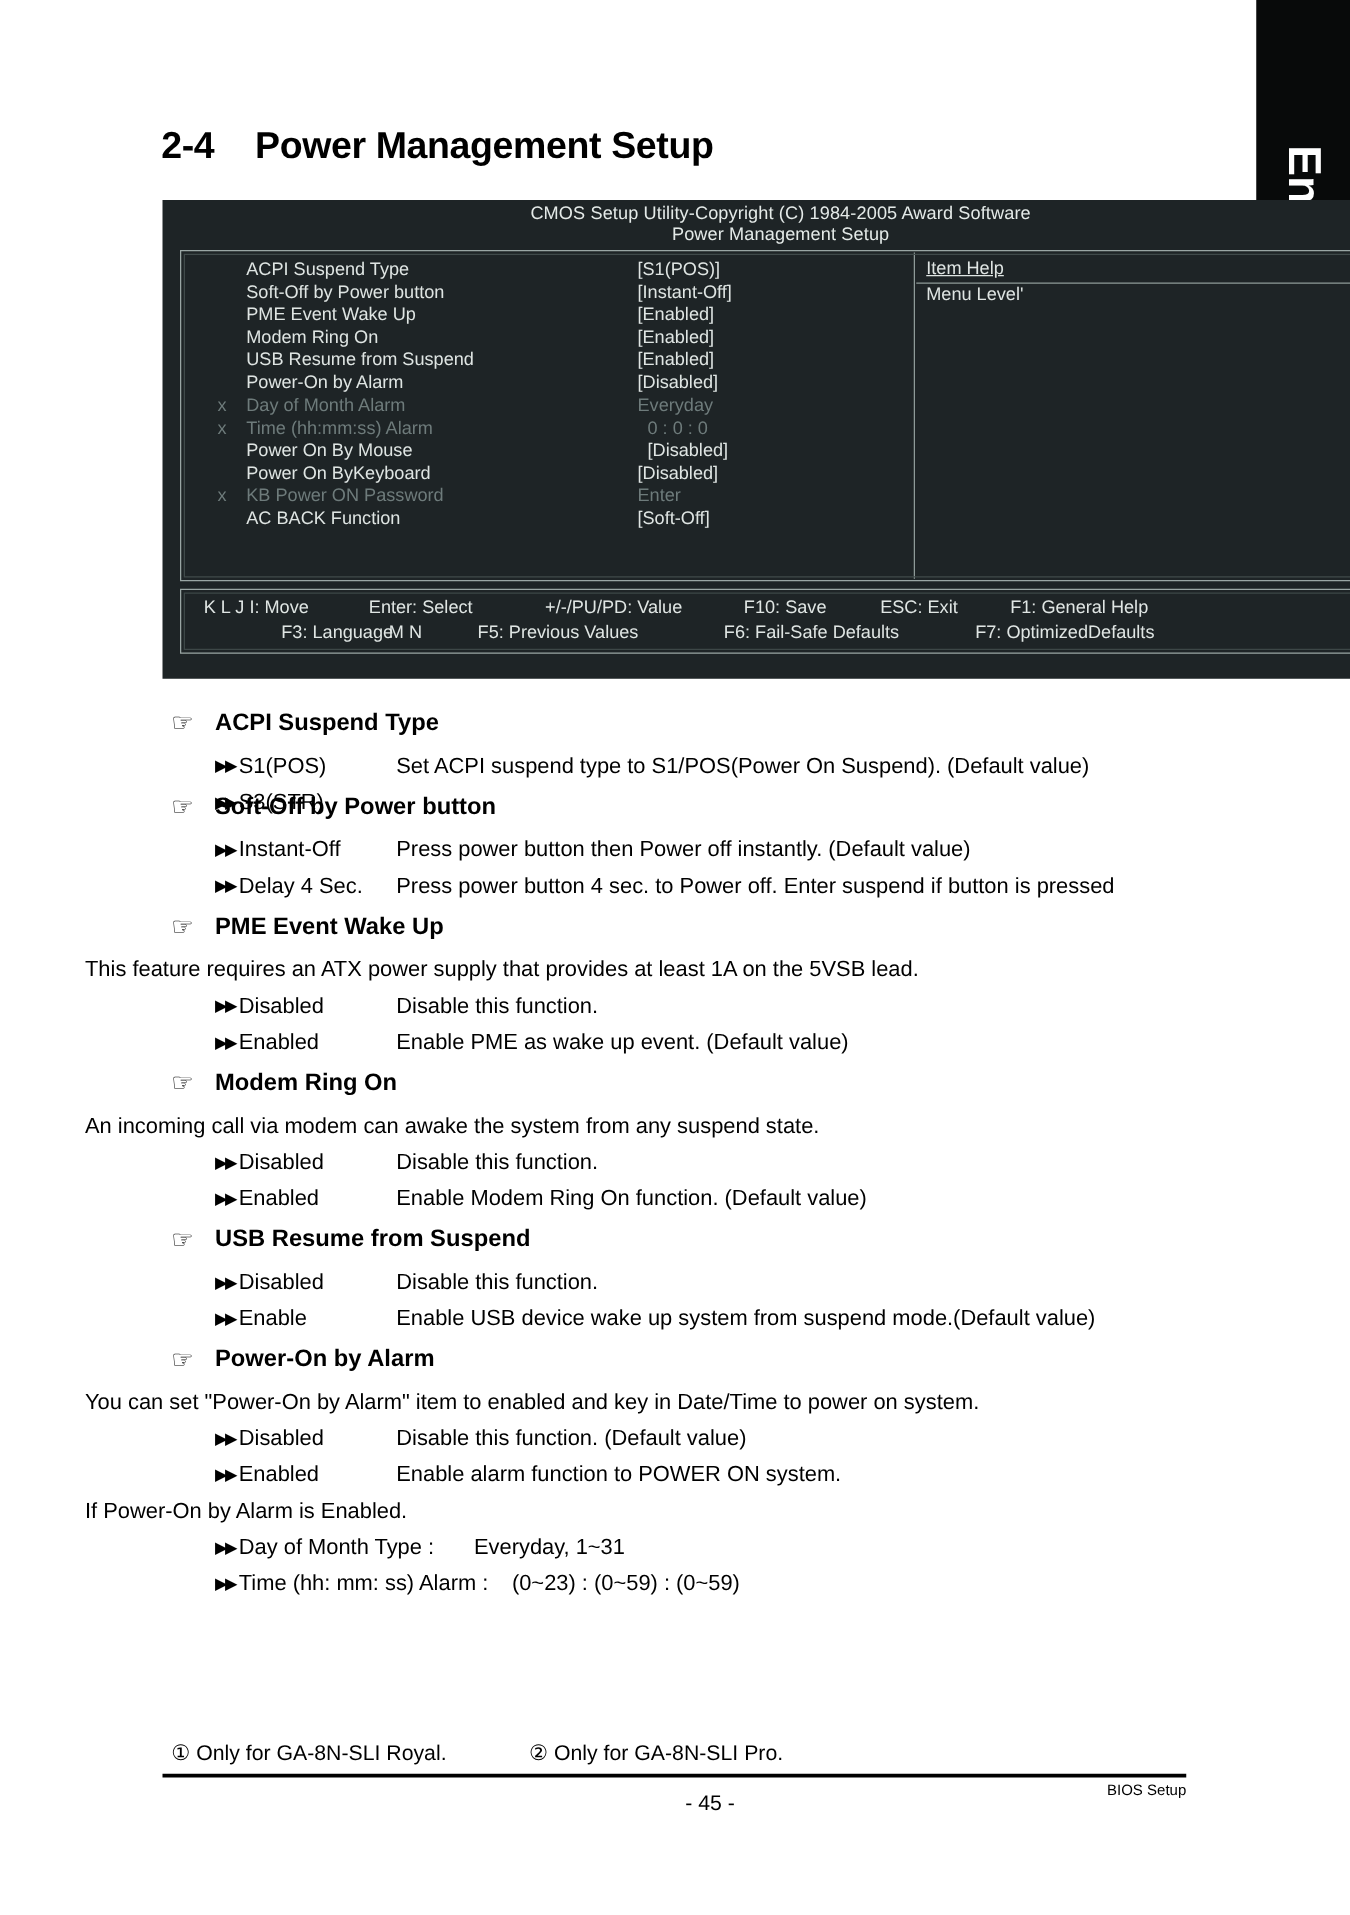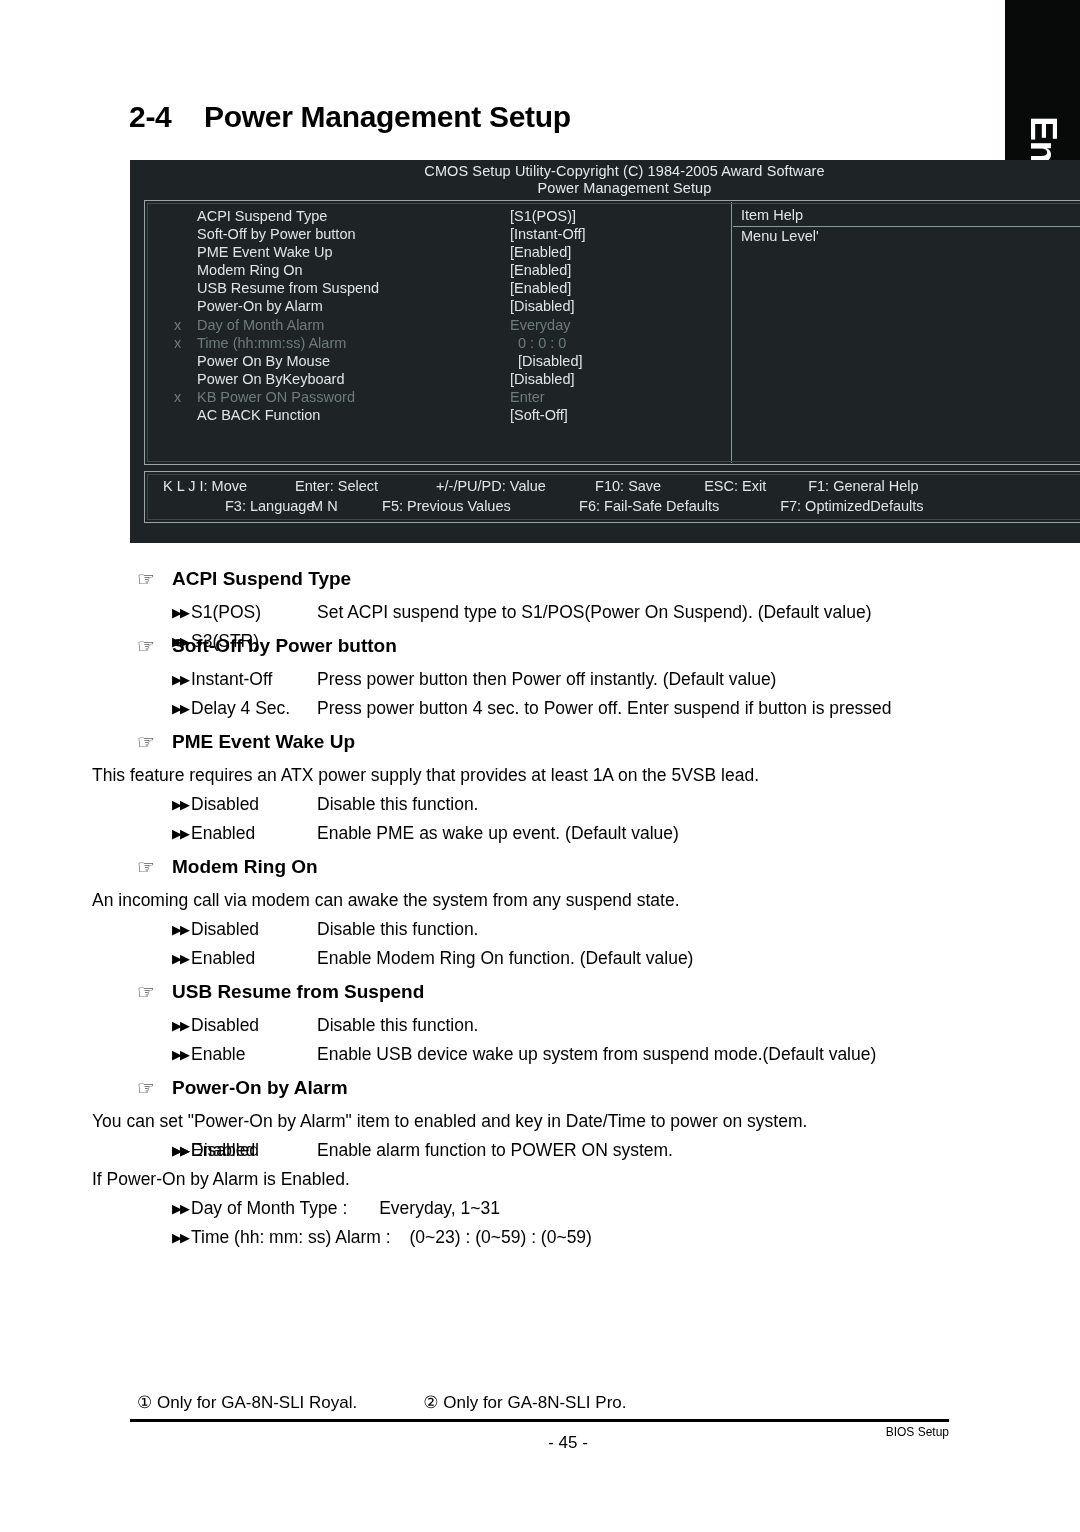--- a/index.html
+++ b/index.html
@@ -101,20 +101,21 @@
   .menu-row.dim .mval{color:#6e7b7b;}
   .menu-row .mval.ind{left:363px;}
 
   .help-panel{
     position:absolute;
     left:587px; top:1px; right:1px; bottom:1px;
   }
   .help-title{
     position:absolute; left:9px; top:5px;
     font-size:14.5px;
+    text-decoration:underline;
   }
   .help-rule{
     position:absolute; left:1px; right:1px; top:24px;
     height:1px; background:#8e9a98;
   }
   .help-level{
     position:absolute; left:9px; top:26px;
     font-size:14.5px;
   }
 
@@ -153,21 +154,21 @@
     font-weight:bold;
     line-height:38px;
     white-space:nowrap;
   }
   .sec-head .hand{
     position:absolute; left:137px; top:0;
     font-weight:normal;
     font-size:20px;
   }
   .sec-note{
-    padding-left:92px;
+    padding-left:68px;
     font-size:17.5px;
     line-height:29px;
     white-space:nowrap;
   }
   .opt{
     position:relative;
     padding-left:172px;
     font-size:17.5px;
     line-height:29px;
     white-space:nowrap;
@@ -411,20 +412,21 @@
 
   <div class="sec">
     <div class="sec-head">
       <span class="hand">☞</span>
       <span>Power-On by Alarm</span>
     </div>
     <div class="sec-note">You can set "Power-On by Alarm" item to enabled and key in Date/Time to power on system.</div>
     <div class="opt">
       <span class="arrow">▶▶</span>
       <span class="oname">Disabled</span>
+      <span class="odesc">Disable this function. (Default value)</span>
     </div>
     <div class="opt">
       <span class="arrow">▶▶</span>
       <span class="oname">Enabled</span>
       <span class="odesc">Enable alarm function to POWER ON system.</span>
     </div>
     <div class="sec-note">If Power-On by Alarm is Enabled.</div>
     <div class="opt plain">
       <span class="arrow">▶▶</span>
       <span class="oname">Day of Month Type :</span>

